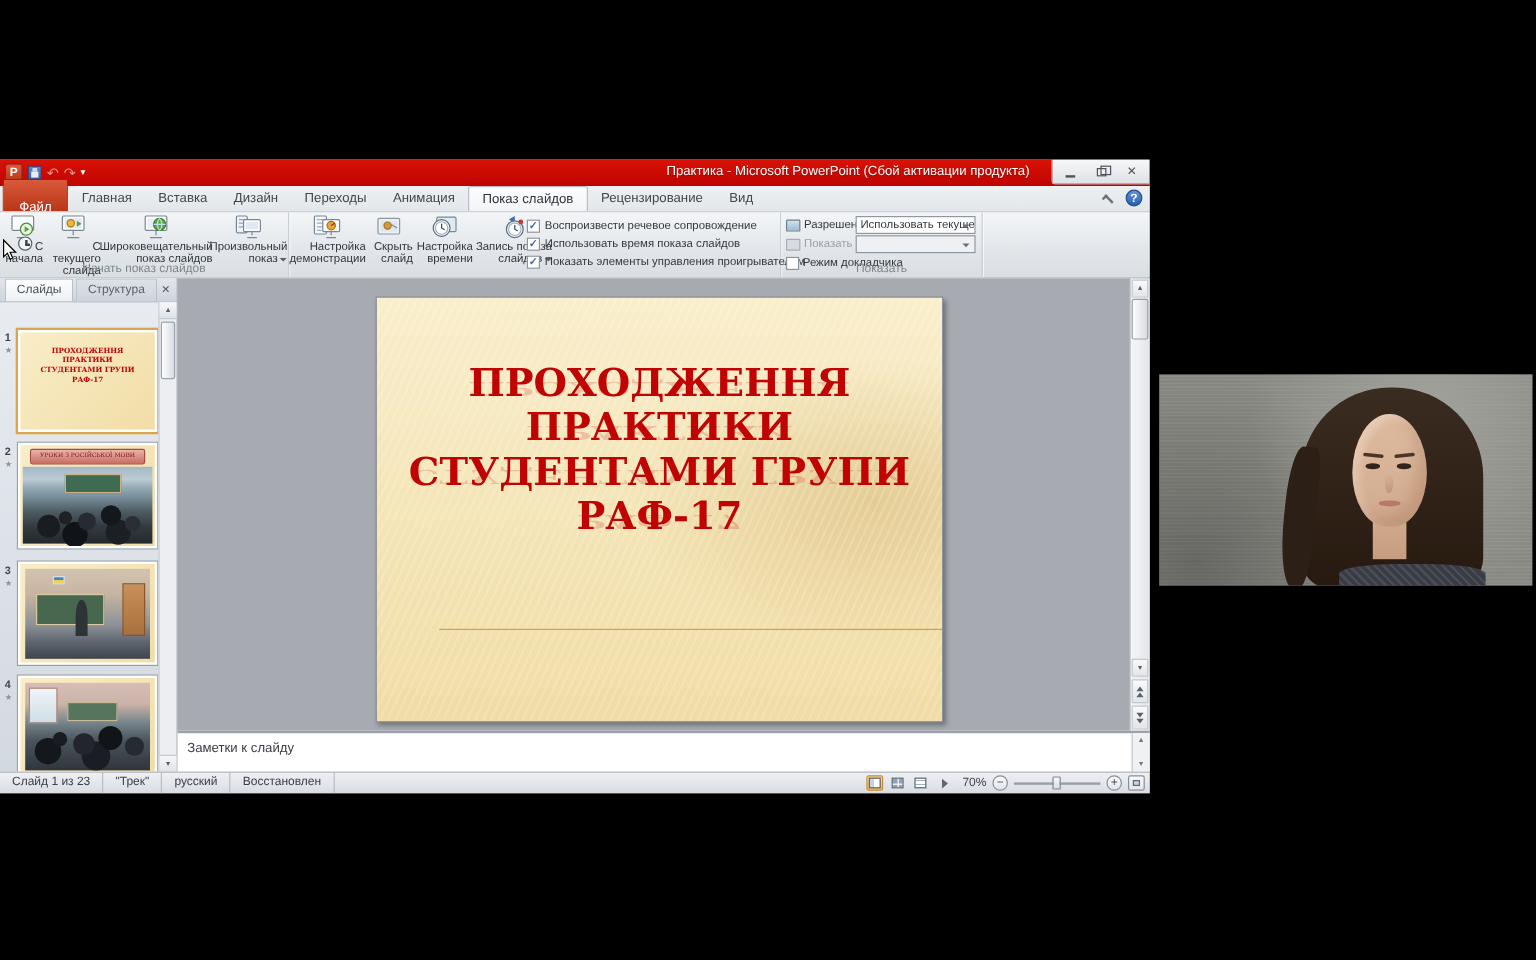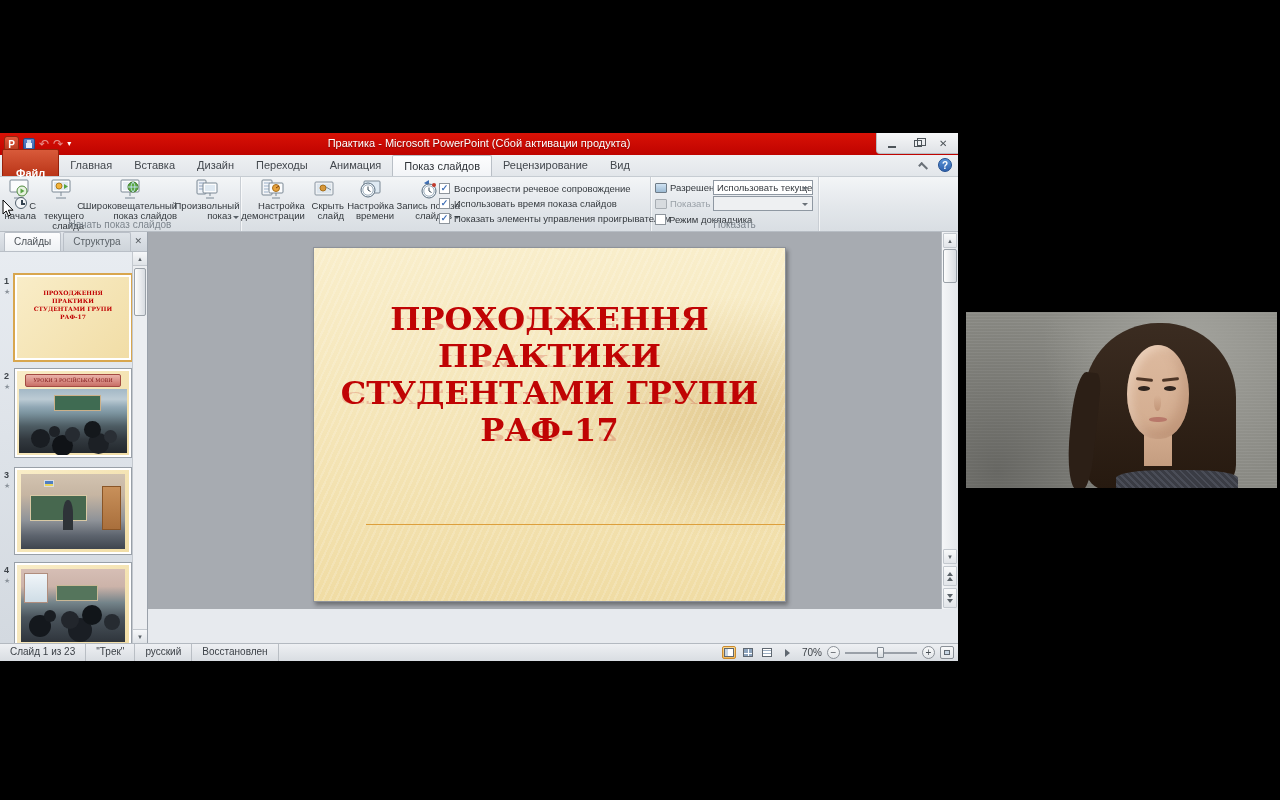--- a/index.html
+++ b/index.html
@@ -18,40 +18,40 @@
   .ppt-logo { width:15px; height:15px; border-radius:3px;
               background:linear-gradient(#e2593c,#b93a1e); color:#fff; font-weight:bold;
               font-size:10px; line-height:15px; text-align:center; border:1px solid #8e2912;}
   .save-ic { width:12px; height:12px; background:linear-gradient(#5d86cc,#3a62a8);
              border:1px solid #274a85; border-radius:2px; position:relative; }
   .save-ic::after { content:""; position:absolute; left:2px; bottom:1px; width:6px; height:5px; background:#e8eef8; }
   .save-ic::before { content:""; position:absolute; left:3px; top:1px; width:4px; height:3px; background:#cdd9ec; }
   .qat-glyph { color:rgba(255,255,255,.55); font-size:12px; line-height:14px; }
   .qat-drop { color:#fff; font-size:8px; line-height:14px; }
   .win-title { position:absolute; left:100px; right:100px; top:0; height:38px; line-height:21px;
-               text-align:center; color:#fff; font-size:11px; text-shadow:0 1px 1px rgba(0,0,0,.35);
+               text-align:right; color:#fff; font-size:11px; text-shadow:0 1px 1px rgba(0,0,0,.35);
                white-space:nowrap; overflow:hidden; }
   .win-controls { position:absolute; right:0; top:0; width:82px; height:21px;
                   background:linear-gradient(#f6f7f8,#dfe2e6); border-left:1px solid #b9bec5;
                   border-bottom:1px solid #b9bec5; border-radius:0 0 0 4px;
                   display:flex; align-items:center; justify-content:space-evenly; }
   .wc-btn { width:22px; height:14px; display:flex; align-items:center; justify-content:center;
             color:#4d5459; font-size:10px; }
   .min-glyph { width:8px; height:2px; background:#4d5459; margin-top:7px; }
   .restore-glyph { width:8px; height:7px; border:1px solid #4d5459; position:relative; background:#eef0f2; }
   .restore-glyph::before { content:""; position:absolute; left:2px; top:-3px; width:7px; height:6px;
                            border:1px solid #4d5459; }
 
   
   .tabrow { position:absolute; left:0; top:22px; width:958px; height:22px;
             background:linear-gradient(#eef0f3,#e2e6ea); border-bottom:1px solid #c6ccd2;
             display:flex; align-items:flex-end; padding-left:2px; }
   .tab { padding:0 11px; height:21px; line-height:20px; font-size:11px; color:#42474d; white-space:nowrap; }
   .tab-file { background:linear-gradient(#d85a3a,#ba3518); color:#fff; border-radius:2px 2px 0 0;
-              border:1px solid #96220c; border-bottom:0; padding:13px 13px;font-weight:bold; }
+              border:1px solid #96220c; border-bottom:0; padding:13px 13px; }
   .tab-active { background:linear-gradient(#fdfdfe,#f2f4f7); border:1px solid #b9bfc6; border-bottom:0;
                 border-radius:2px 2px 0 0; color:#2f3338; }
   .tabrow-right { position:absolute; right:6px; top:3px; display:flex; gap:9px; align-items:center; }
   .chevron-min { width:9px; height:5px; border-left:2px solid #6a7178; border-top:2px solid #6a7178;
                  transform:rotate(45deg) translateY(2px); }
   .help-btn { width:14px; height:14px; border-radius:50%; background:linear-gradient(#5b93d6,#2f62ae);
               color:#fff; font-size:10px; font-weight:bold; text-align:center; line-height:14px;
               border:1px solid #1f4c8e; }
 
   
@@ -540,20 +540,27 @@
           </div>
           <div class="ebtn" style="bottom:1px;height:20px;">
             <span class="dbl">
                 <span class="tri-down"></span>
                 <span class="tri-down"></span>
               </span>
           </div>
         </div>
       </div>
 
+      <div class="notes">
+        <div class="notes-text">Заметки к слайду</div>
+        <div class="notes-scroll">
+          <div class="na" style="top:0;">▲</div>
+          <div class="na" style="bottom:0;">▼</div>
+        </div>
+      </div>
     </div>
 
     <div class="statusbar">
       <div class="sb-left">
         <div class="sb-seg">Слайд 1 из 23</div>
         <div class="sb-seg">"Трек"</div>
         <div class="sb-seg">русский</div>
         <div class="sb-seg">Восстановлен</div>
       </div>
       <div class="sb-right">

